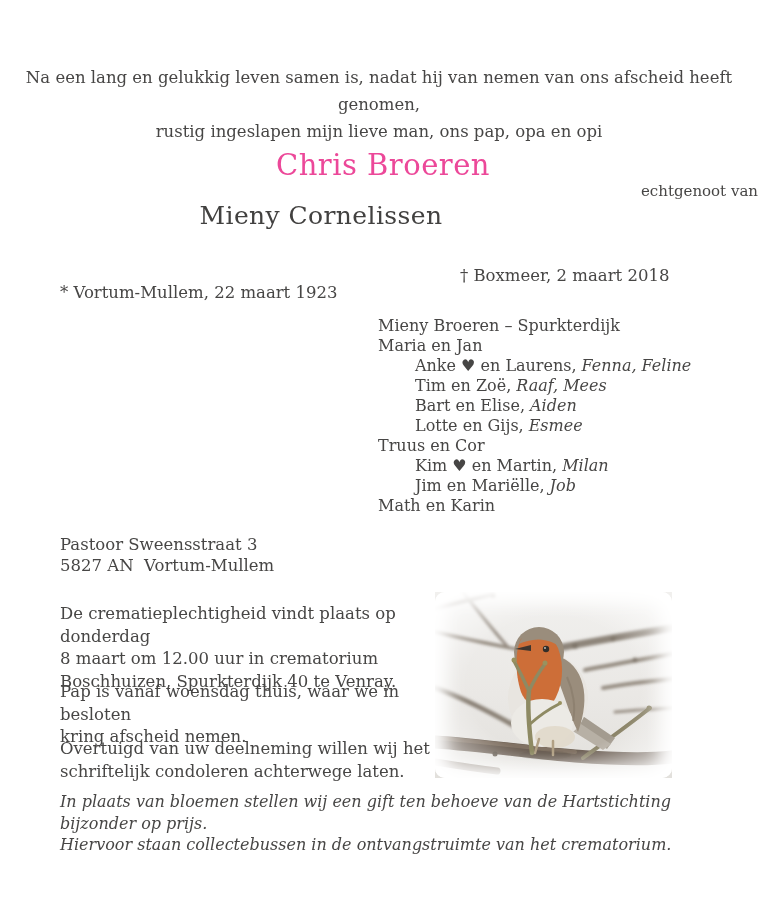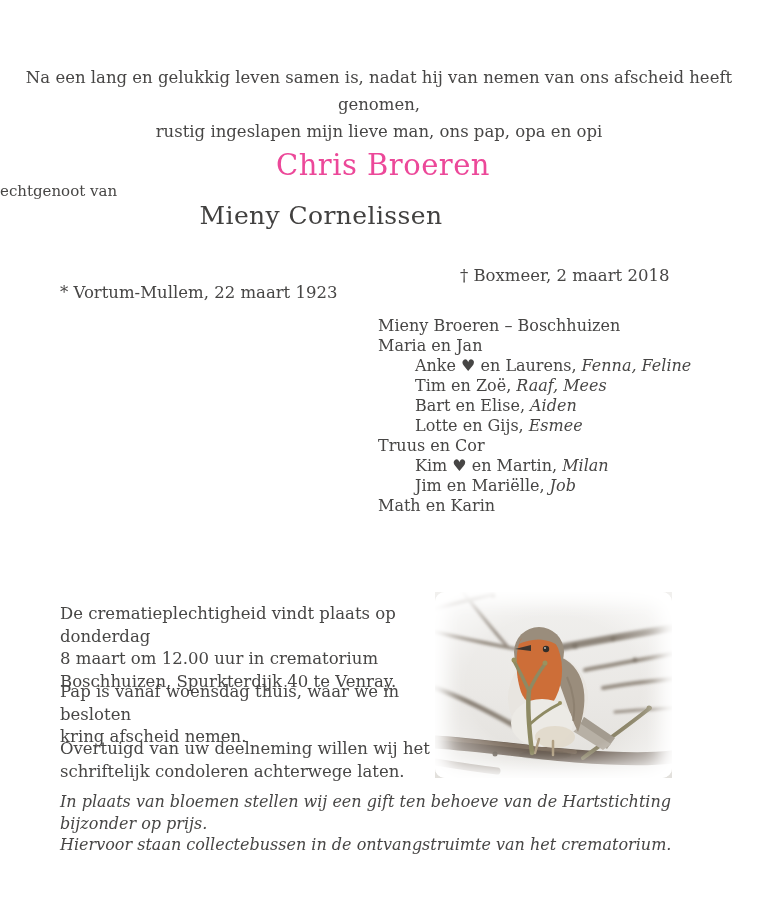--- a/index.html
+++ b/index.html
@@ -12,21 +12,21 @@
   .pre{white-space:pre-line;}
   .intro{
     position:absolute;top:64px;left:0;width:758px;text-align:center;
     font-size:16.5px;line-height:27px;margin:0;
   }
   .deceased-name{
     position:absolute;top:144px;left:0;width:758px;text-align:center;
     font-size:29px;font-weight:400;margin:4px;letter-spacing:0.5px;color:#ec4899;
   }
   .relation{
-    position:absolute;top:182px;left:0;width:758px;text-align:left;
+    position:absolute;top:182px;left:0;width:758px;text-align:right;
     font-size:15px;margin:0;
   }
   .spouse-name{
     position:absolute;top:201px;left:0;width:642px;text-align:center;
     font-size:25px;font-weight:400;margin:0;letter-spacing:0.4px;color:#424140;
   }
   .dates-row{position:absolute;top:266px;left:0;width:758px;font-size:16.5px;}
   .birth{position:absolute;left:60px;top:0;margin-top:17px;}
   .death{position:absolute;left:460px;top:0;}
   .family-list{position:absolute;left:378px;top:316px;font-size:16px;}
@@ -70,32 +70,34 @@
   <h1 class="deceased-name">Chris Broeren</h1>
   <p class="relation">echtgenoot van</p>
   <h2 class="spouse-name">Mieny Cornelissen</h2>
 
   <div class="dates-row">
     <span class="birth">* Vortum-Mullem, 22 maart 1923</span>
     <span class="death">† Boxmeer, 2 maart 2018</span>
   </div>
 
   <div class="family-list">
-    <div class="family-row"><span class="names">Mieny Broeren – Boschhuizen</span><span class="children"></span></div>
+    <div class="family-row"><span class="names">Mieny Broeren – Spurkterdijk</span><span class="children"></span></div>
     <div class="family-row"><span class="names">Maria en Jan</span><span class="children"></span></div>
     <div class="family-row indent"><span class="names">Anke ♥ en Laurens,</span><span class="children">Fenna, Feline</span></div>
     <div class="family-row indent"><span class="names">Tim en Zoë,</span><span class="children">Raaf, Mees</span></div>
     <div class="family-row indent"><span class="names">Bart en Elise,</span><span class="children">Aiden</span></div>
     <div class="family-row indent"><span class="names">Lotte en Gijs,</span><span class="children">Esmee</span></div>
     <div class="family-row"><span class="names">Truus en Cor</span><span class="children"></span></div>
     <div class="family-row indent"><span class="names">Kim ♥ en Martin,</span><span class="children">Milan</span></div>
     <div class="family-row indent"><span class="names">Jim en Mariëlle,</span><span class="children">Job</span></div>
     <div class="family-row"><span class="names">Math en Karin</span><span class="children"></span></div>
   </div>
 
+  <address class="address pre">Pastoor Sweensstraat 3
+5827 AN&nbsp; Vortum-Mullem</address>
 
   <p class="para para-ceremony pre">De crematieplechtigheid vindt plaats op donderdag
 8 maart om 12.00 uur in crematorium
 Boschhuizen, Spurkterdijk 40 te Venray.</p>
   <p class="para para-visitation pre">Pap is vanaf woensdag thuis, waar we in besloten
 kring afscheid nemen.</p>
   <p class="para para-condolence pre">Overtuigd van uw deelneming willen wij het
 schriftelijk condoleren achterwege laten.</p>
   <p class="para-donation pre">In plaats van bloemen stellen wij een gift ten behoeve van de Hartstichting bijzonder op prijs.
 Hiervoor staan collectebussen in de ontvangstruimte van het crematorium.</p>

